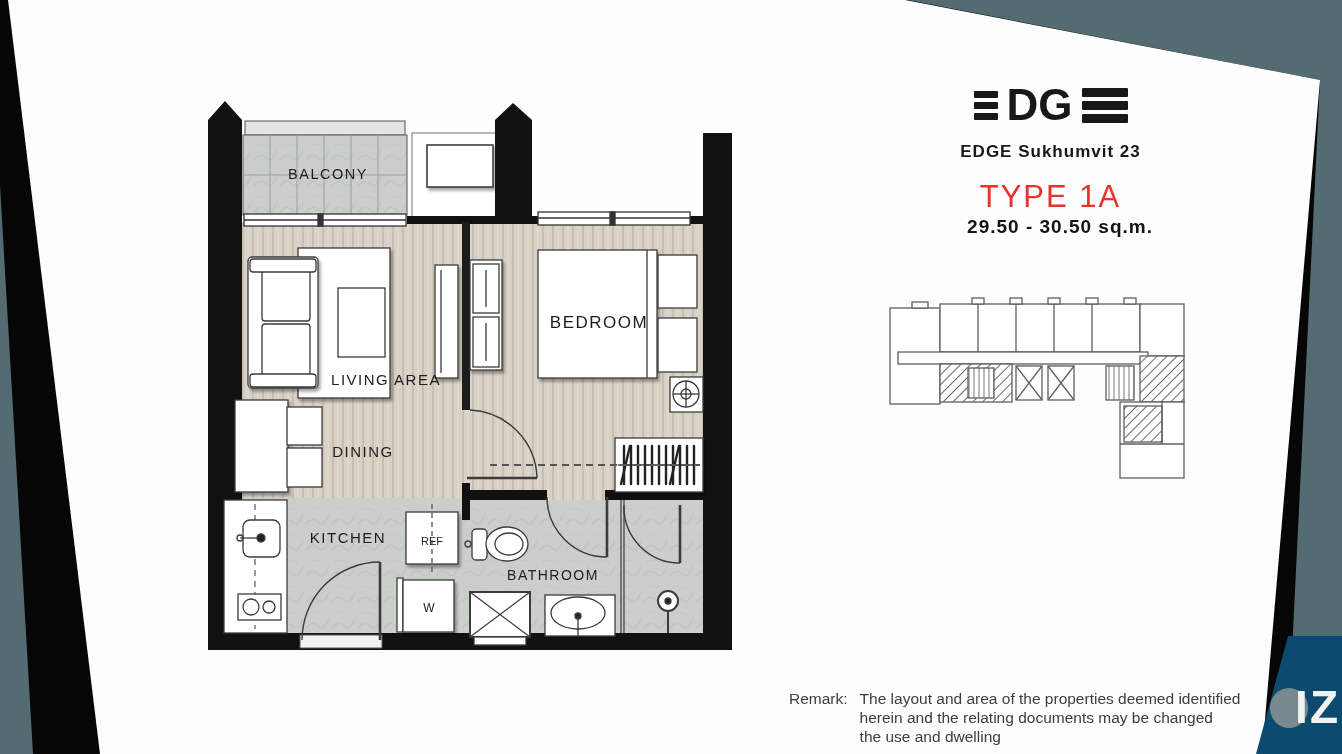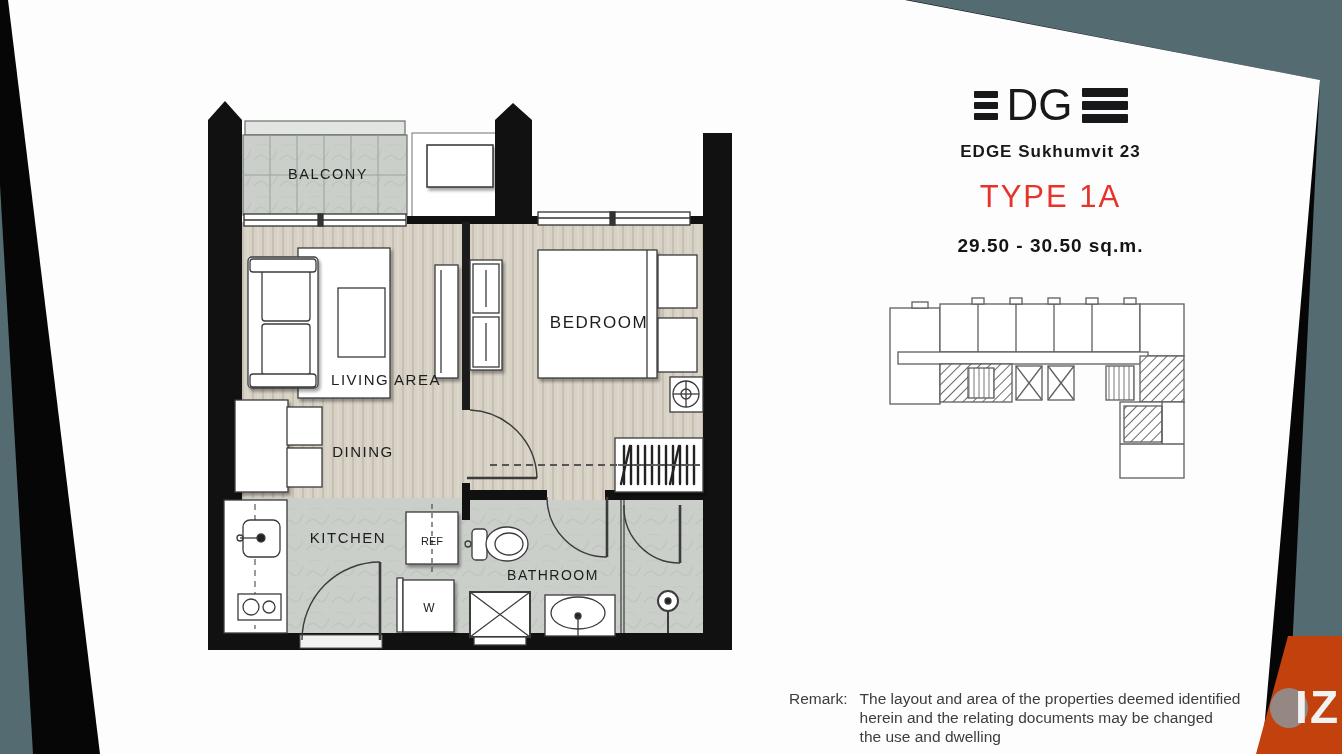--- a/index.html
+++ b/index.html
@@ -14,31 +14,31 @@
   .page{position:absolute;inset:0;background:#fdfdfd;
         clip-path:polygon(8px 0px,905px 0px,1320px 80px,1262px 754px,100px 754px);}
   
   .brand{position:absolute;left:948px;top:84px;width:205px;text-align:center;}
   .logo-row{display:flex;align-items:center;justify-content:center;gap:9px;height:42px;}
   .ebar{display:flex;flex-direction:column;justify-content:center;gap:4px;}
   .ebar.small{width:24px;}
   .ebar.small i{display:block;height:7px;background:#17181a;border-radius:1px;}
   .ebar.big{width:46px;}
   .ebar.big i{display:block;height:9px;background:#17181a;border-radius:1px;}
-  .dg{font-size:44px;font-weight:400;color:#17181a;letter-spacing:0px;line-height:40px;}
+  .dg{font-size:44px;font-weight:700;color:#17181a;letter-spacing:0px;line-height:40px;}
   .brand-sub{margin-top:16px;font-size:17px;font-weight:bold;color:#17181a;letter-spacing:1px;}
   .unit-type{margin-top:17px;font-size:31px;font-weight:400;color:#e8332c;letter-spacing:2px;}
-  .unit-area{margin-top:20px;font-size:19px;font-weight:bold;color:#141414;letter-spacing:1px;}
+  .unit-area{margin-top:1px;font-size:19px;font-weight:bold;color:#141414;letter-spacing:1px;text-align:right;}
   
   .remark{position:absolute;left:789px;top:689px;display:flex;gap:12px;color:#3d3d3d;
           font-size:15.5px;line-height:19px;}
   .remark .rlabel{white-space:nowrap;}
   
   .wm{position:absolute;left:1256px;top:636px;width:86px;height:118px;
-      clip-path:polygon(32px 0px,86px 0px,86px 118px,0px 118px);background:#c2410c;}
+      clip-path:polygon(32px 0px,86px 0px,86px 118px,0px 118px);background:#0c4a6e;}
   .wm .circ{position:absolute;left:14px;top:52px;width:38px;height:40px;border-radius:50%;
             background:#8d9496;opacity:.85;}
   .wm .wmtext{position:absolute;right:2px;top:44px;font-size:46px;font-weight:900;
               color:#f2f2f2;letter-spacing:2px;}
   svg text{font-family:"Liberation Sans", sans-serif;}
   .plan-label{fill:#1d1d1d;letter-spacing:1.5px;}
 </style>
 </head>
 <body>
 

